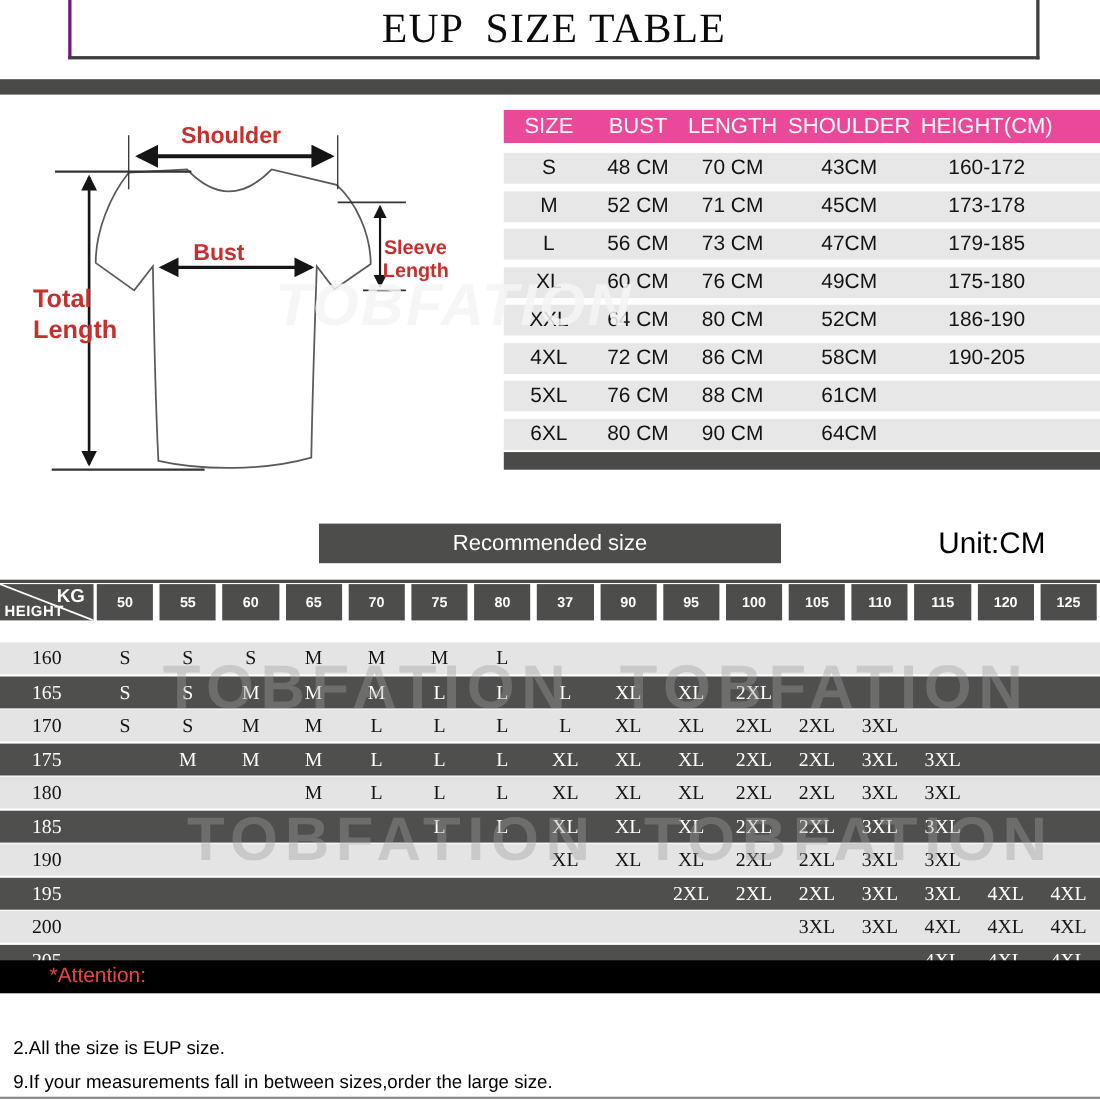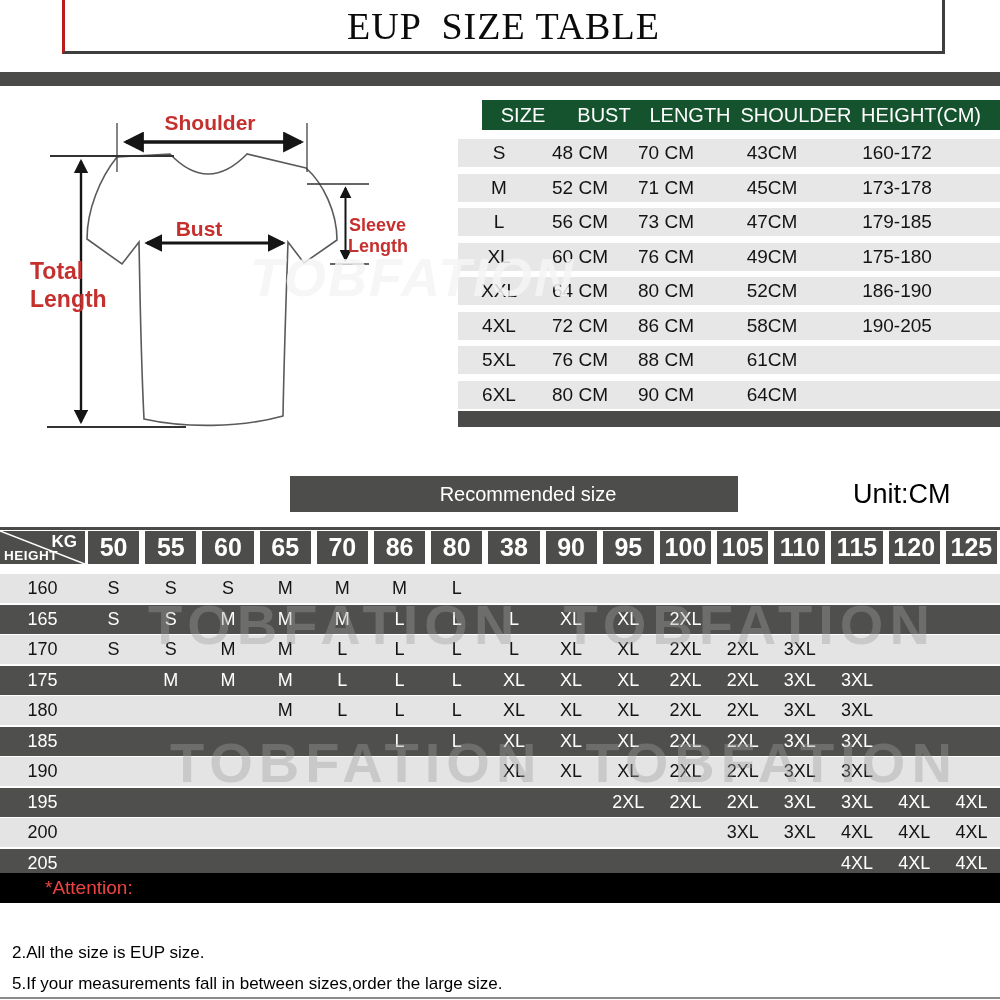--- a/index.html
+++ b/index.html
@@ -1,56 +1,56 @@
 <!DOCTYPE html>
 <html><head>
 <meta charset="utf-8">
 <style>
   html,body{margin:0;padding:0;background:#fff;}
   #page{position:relative;width:1000px;height:1000px;background:#fff;overflow:hidden;
         font-family:"Liberation Sans",sans-serif;}
 
   
   .title-box{position:absolute;left:62px;top:0;width:883px;height:54px;
-    border-left:3px solid #b91c1c;border-right:3px solid #3e3e3c;border-bottom:3px solid #3e3e3c;
+    border-left:3px solid #701a75;border-right:3px solid #3e3e3c;border-bottom:3px solid #3e3e3c;
     display:flex;align-items:center;justify-content:center;box-sizing:border-box;}
   .title{font-family:"Liberation Serif",serif;font-size:38px;color:#0b0b0b;white-space:pre;letter-spacing:1px;}
   .divider{position:absolute;left:0;top:72px;width:1000px;height:14px;background:#4a4a48;}
 
   
   svg.diagram{position:absolute;left:0;top:90px;}
   .dlabel{font-family:"Liberation Sans",sans-serif;font-weight:bold;fill:#c5302e;}
 
   
   .size-table{position:absolute;left:458px;top:100px;width:542px;}
   .st-header,.srow{display:grid;grid-template-columns:82px 80px 92px 120px 168px;
     align-items:center;text-align:center;}
-  .st-header{height:30px;background:#14532d;color:#fff;font-size:20px;margin-left:24px;}
+  .st-header{height:30px;background:#ec4899;color:#fff;font-size:20px;}
   .st-header span:last-child,.srow span:last-child{padding-right:38px;}
   .st-rows{display:flex;flex-direction:column;gap:6.5px;margin-top:9px;}
   .srow{height:28px;background:#e7e7e7;font-size:19px;color:#141414;}
   .st-bottom{height:16px;background:#4a4a48;margin-top:2px;}
 
   
   .rec-box{position:absolute;left:290px;top:476px;width:420px;height:36px;background:#4d4d4b;
-    color:#fff;font-size:20px;display:flex;align-items:center;justify-content:center;padding-left:28px;}
+    color:#fff;font-size:20px;display:flex;align-items:center;justify-content:center;}
   .unit{position:absolute;left:853px;top:479px;font-size:27px;color:#000;}
 
   
   .grid{position:absolute;left:0;top:527px;width:1000px;}
   .grid-topline{height:3px;background:#4a4a48;}
   .g-header,.grow{display:grid;grid-template-columns:85px repeat(16,1fr);}
   .g-header{height:33px;margin-top:1px;}
   .g-corner{position:relative;background:#4d4d4b;color:#fff;}
   .g-corner svg{position:absolute;left:0;top:0;width:100%;height:100%;}
   .g-corner .kg{position:absolute;right:8px;top:1px;font-size:17px;font-weight:bold;padding-left:20px;}
   .g-corner .ht{position:absolute;left:4px;bottom:1px;font-size:13.5px;font-weight:bold;letter-spacing:.5px;}
-  .ghead-cell{background:#4d4d4b;color:#fff;font-size:25px;font-weight:bold;
+  .ghead-cell{background:#4d4d4b;color:#fff;font-size:13px;font-weight:bold;
     display:flex;align-items:center;justify-content:center;margin:0 3px;}
-  .g-rows{margin-top:10px;}
+  .g-rows{margin-top:20px;font-family:Liberation Serif, serif;}
   .grow{height:29px;margin-bottom:1.5px;align-items:center;text-align:center;font-size:18px;}
   .grow.light{background:#e4e4e4;color:#141414;}
   .grow.dark{background:#4f4f4d;color:#fff;}
 
   
   .wm{position:absolute;font-weight:bold;white-space:pre;pointer-events:none;z-index:5;}
   .wm1{left:250px;top:246px;font-size:54px;letter-spacing:2px;color:rgba(245,245,245,0.85);font-style:italic;}
   .wm2{left:148px;top:592px;font-size:56px;letter-spacing:6px;color:rgba(158,158,158,0.38);}
   .wm3{left:170px;top:730px;font-size:56px;letter-spacing:6px;color:rgba(158,158,158,0.38);}
 
@@ -191,23 +191,23 @@
           <line x1="0" y1="0" x2="85" y2="33" stroke="#fff" stroke-width="1.6"></line>
         </svg>
         <span class="kg">KG</span>
         <span class="ht">HEIGHT</span>
       </div>
     <div class="ghead-cell">50</div>
         <div class="ghead-cell">55</div>
         <div class="ghead-cell">60</div>
         <div class="ghead-cell">65</div>
         <div class="ghead-cell">70</div>
-        <div class="ghead-cell">86</div>
+        <div class="ghead-cell">75</div>
         <div class="ghead-cell">80</div>
-        <div class="ghead-cell">38</div>
+        <div class="ghead-cell">37</div>
         <div class="ghead-cell">90</div>
         <div class="ghead-cell">95</div>
         <div class="ghead-cell">100</div>
         <div class="ghead-cell">105</div>
         <div class="ghead-cell">110</div>
         <div class="ghead-cell">115</div>
         <div class="ghead-cell">120</div>
         <div class="ghead-cell">125</div>
       </div>
     <div class="g-rows" id="g-rows">
@@ -404,16 +404,16 @@
       </div>
   </div>
 
   <div class="wm wm2">TOBFATION  TOBFATION</div>
   <div class="wm wm3">TOBFATION  TOBFATION</div>
 
   <div class="attn-bar">
     <span class="attn-text">*Attention:</span>
   </div>
   <div class="note n2">2.All the size is EUP size.</div>
-  <div class="note n3">5.If your measurements fall in between sizes,order the large size.</div>
+  <div class="note n3">9.If your measurements fall in between sizes,order the large size.</div>
   <div class="bottom-line"></div>
 
 </div>
 
 </body></html>

